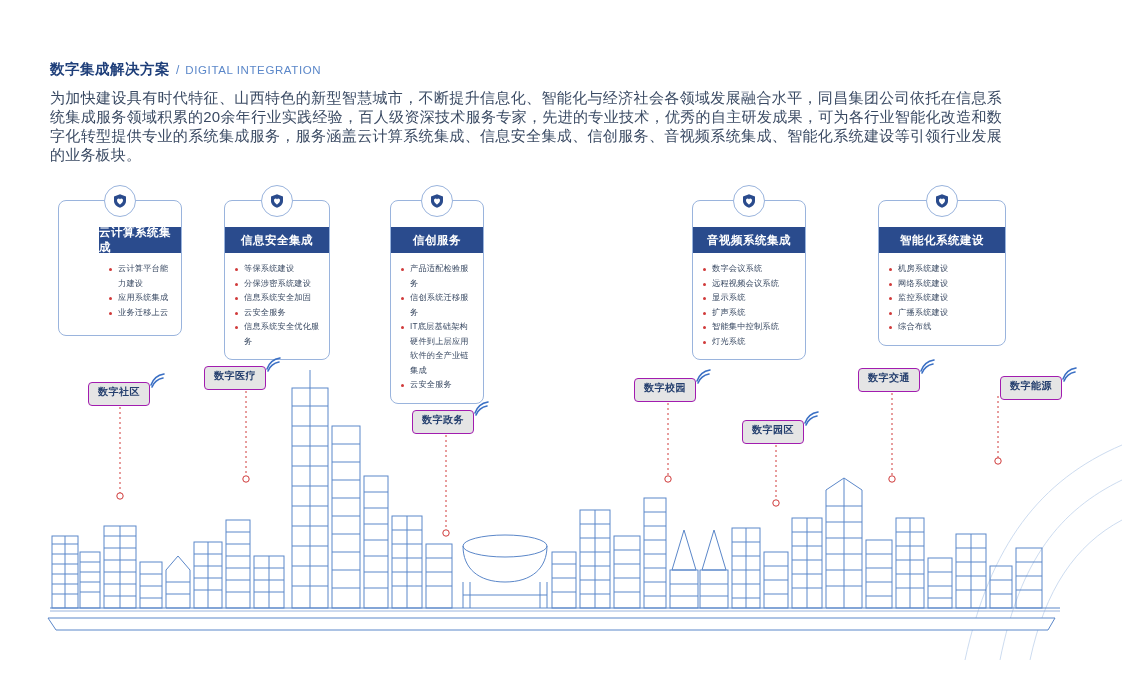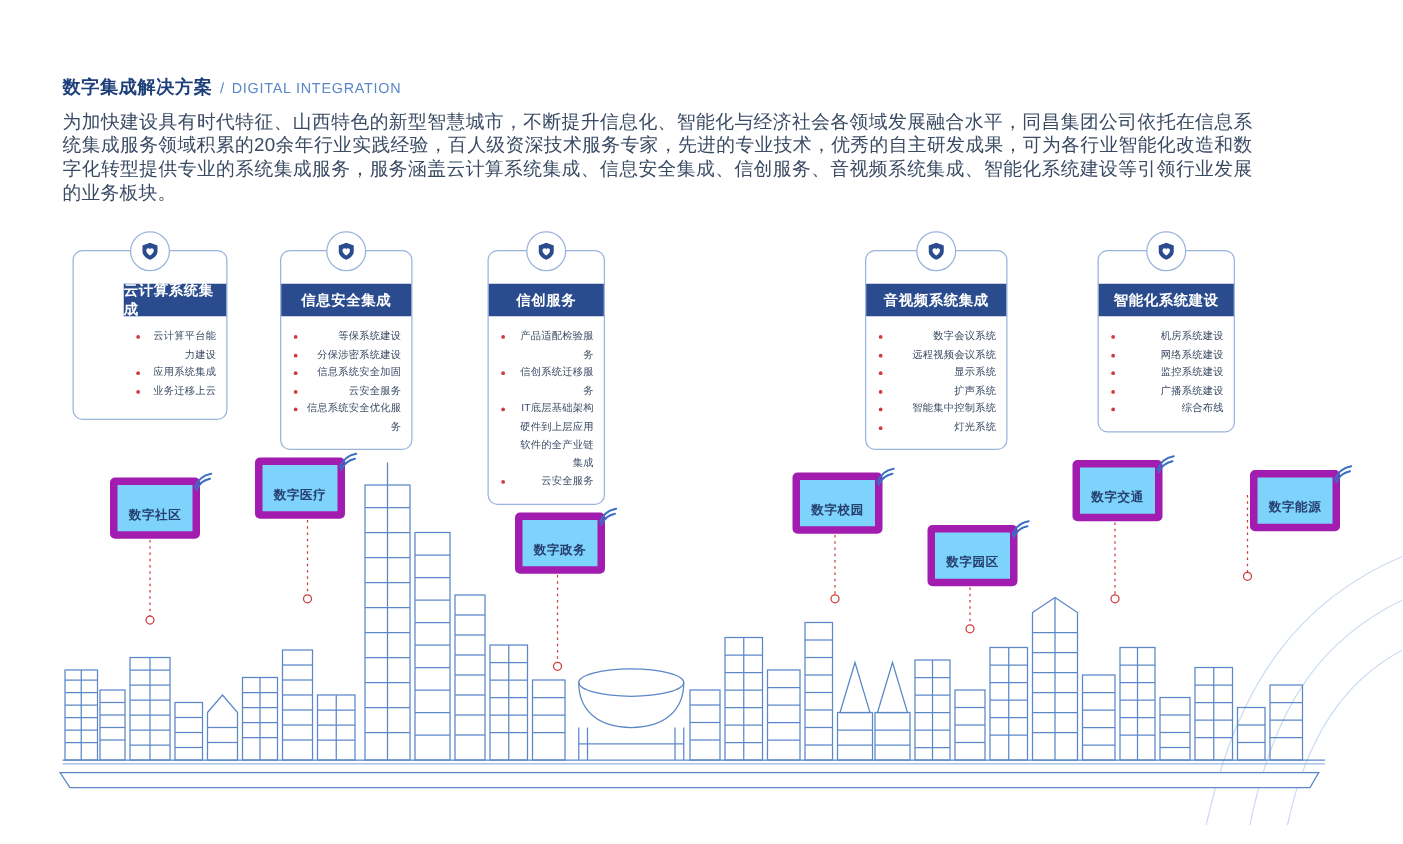--- a/index.html
+++ b/index.html
@@ -112,21 +112,20 @@
     margin: 0;
     padding: 9px 8px 10px 10px;
   }
   .card-list li {
     position: relative;
     font-size: 8.2px;
     line-height: 14.5px;
     color: #3a4a63;
     padding-left: 9px;
     letter-spacing: 0.2px;
-    text-align: right;
   }
   .card-list li:before {
     content: "";
     position: absolute;
     left: 0;
     top: 6px;
     width: 3px;
     height: 3px;
     border-radius: 50%;
     background: #d03a3a;
@@ -136,42 +135,42 @@
   #card-0 { left: 58px;  top: 30px; }
   #card-1 { left: 224px; top: 30px; }
   #card-2 { left: 390px; top: 30px; }
   #card-3 { left: 692px; top: 30px; }
   #card-4 { left: 878px; top: 30px; }
   #card-3, #card-4 { width: 114px; }
   #card-0 { width: 124px; padding-left: 40px; }
   #card-1 { width: 106px; }
   #card-2 { width: 94px; }
   #card-3 { width: 114px; }
-  #card-4 { width: 110px; }
+  #card-4 { width: 128px; }
 
   
   .city {
     position: absolute;
     left: 0;
     top: 330px;
     width: 1122px;
     height: 330px;
   }
   .city svg { display: block; }
 
   
   .map-label {
     position: absolute;
-    border: 6px solid #a21caf;
+    border: 1px solid #a21caf;
     border-radius: 4px;
-    background: #7dd3fc;
+    background: #e5e5e5;
     color: #26406f;
     font-size: 10px;
     font-weight: bold;
-    padding: 17px 9px 6px 9px;
+    padding: 2px 9px 6px 9px;
     white-space: nowrap;
     letter-spacing: 0.5px;
   }
   .wifi {
     position: absolute;
     right: -17px;
     top: -11px;
   }
   .lbl-0 { left: 88px;  top: 382px; }
   .lbl-1 { left: 204px; top: 366px; }

